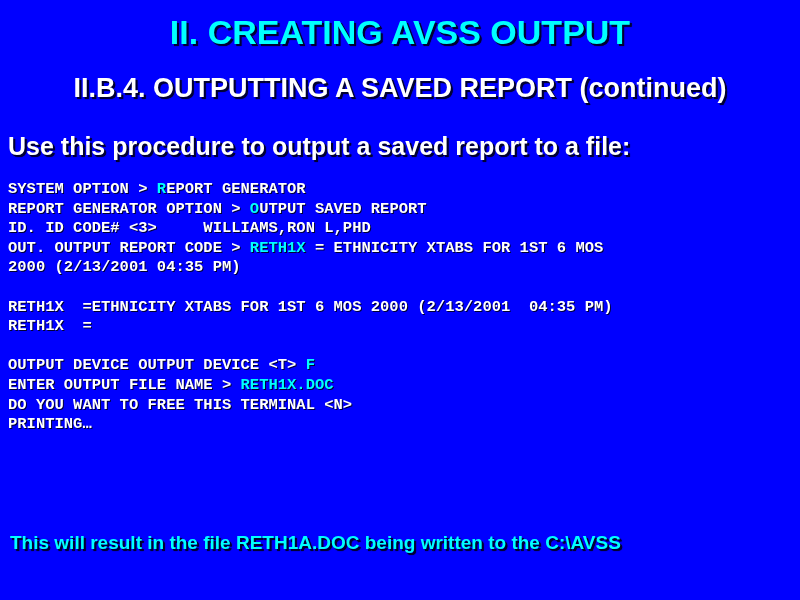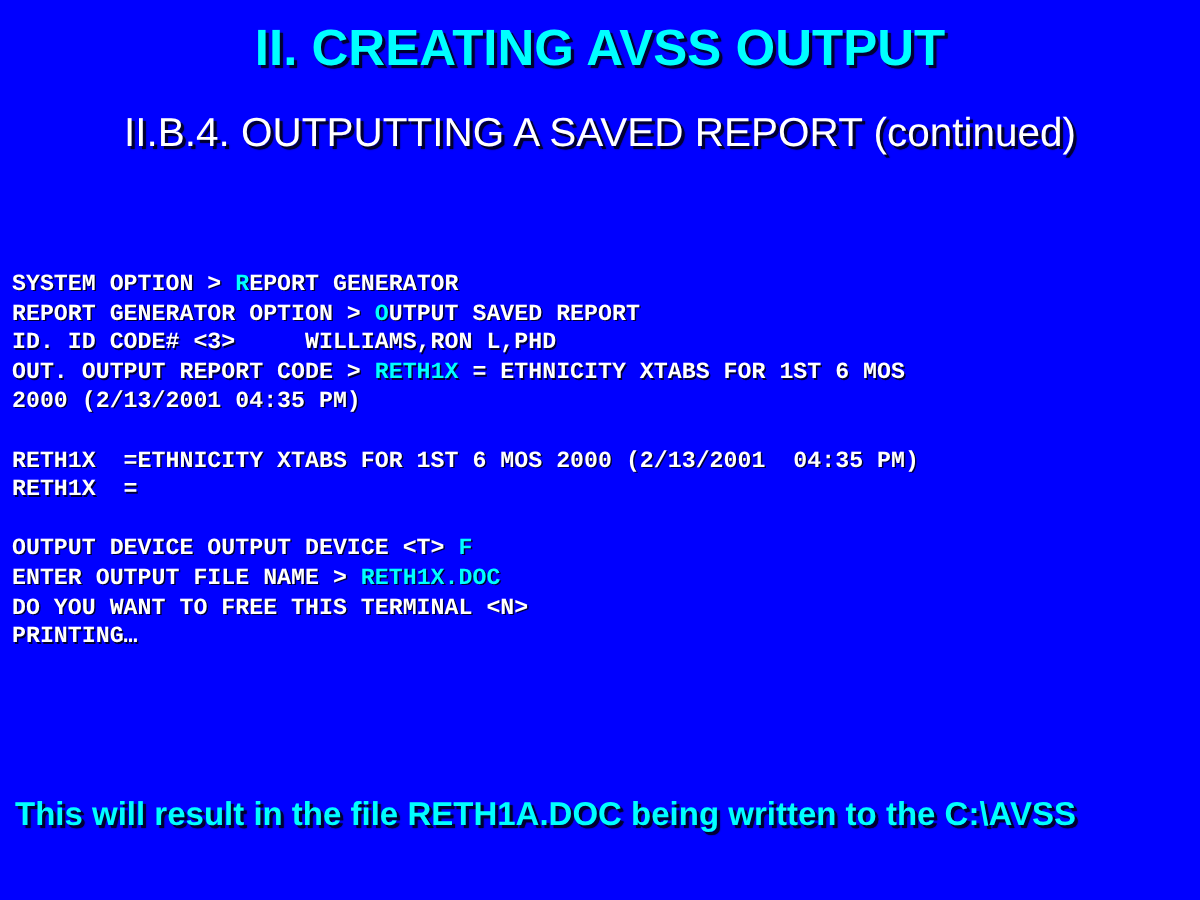--- a/index.html
+++ b/index.html
@@ -38,21 +38,21 @@
   }
 
   
   .subtitle {
     position: absolute;
     left: 0;
     top: 72px;
     width: 800px;
     text-align: center;
     font-size: 27px;
-    font-weight: normal;
+    font-weight: bold;
     line-height: 32px;
     color: #ffffff;
     text-shadow: 2px 2px 0 #000033, 2px 2px 1px #000022;
     white-space: nowrap;
   }
 
   
   .lead {
     position: absolute;
     left: 8px;
@@ -92,39 +92,40 @@
     color: #00ffff;
   }
 
   
   .footer {
     position: absolute;
     left: 10px;
     top: 530px;
     width: 780px;
     text-align: left;
-    font-size: 22px;
+    font-size: 19px;
     font-weight: bold;
     line-height: 26px;
     color: #00ffff;
     text-shadow: 2px 2px 0 #000033, 2px 2px 1px #000022;
   }
   .footer .fline {
     white-space: pre;
   }
 </style>
 </head>
 <body>
 
 <div class="slide">
 
   <div class="title">II. CREATING AVSS OUTPUT</div>
 
   <div class="subtitle">II.B.4. OUTPUTTING A SAVED REPORT (continued)</div>
 
+  <div class="lead">Use this procedure to output a saved report to a file:</div>
 
   <div class="transcript" id="transcript"><div class="line"><span>SYSTEM OPTION &gt; </span><span class="hl">R</span><span>EPORT GENERATOR</span></div><div class="line"><span>REPORT GENERATOR OPTION &gt; </span><span class="hl">O</span><span>UTPUT SAVED REPORT</span></div><div class="line"><span>ID. ID CODE# &lt;3&gt;     WILLIAMS,RON L,PHD</span></div><div class="line"><span>OUT. OUTPUT REPORT CODE &gt; </span><span class="hl">RETH1X</span><span> = ETHNICITY XTABS FOR 1ST 6 MOS</span></div><div class="line"><span>2000 (2/13/2001 04:35 PM)</span></div><div class="line blank">&nbsp;</div><div class="line"><span>RETH1X  =ETHNICITY XTABS FOR 1ST 6 MOS 2000 (2/13/2001  04:35 PM)</span></div><div class="line"><span>RETH1X  =</span></div><div class="line blank">&nbsp;</div><div class="line"><span>OUTPUT DEVICE OUTPUT DEVICE &lt;T&gt; </span><span class="hl">F</span></div><div class="line"><span>ENTER OUTPUT FILE NAME &gt; </span><span class="hl">RETH1X.DOC</span></div><div class="line"><span>DO YOU WANT TO FREE THIS TERMINAL &lt;N&gt;</span></div><div class="line"><span>PRINTING…</span></div></div>
 
   <div class="footer" id="footer">
       <div class="fline">This will result in the file RETH1A.DOC being written to the C:\AVSS</div>
     </div>
 
 </div>
 
 </body></html>

